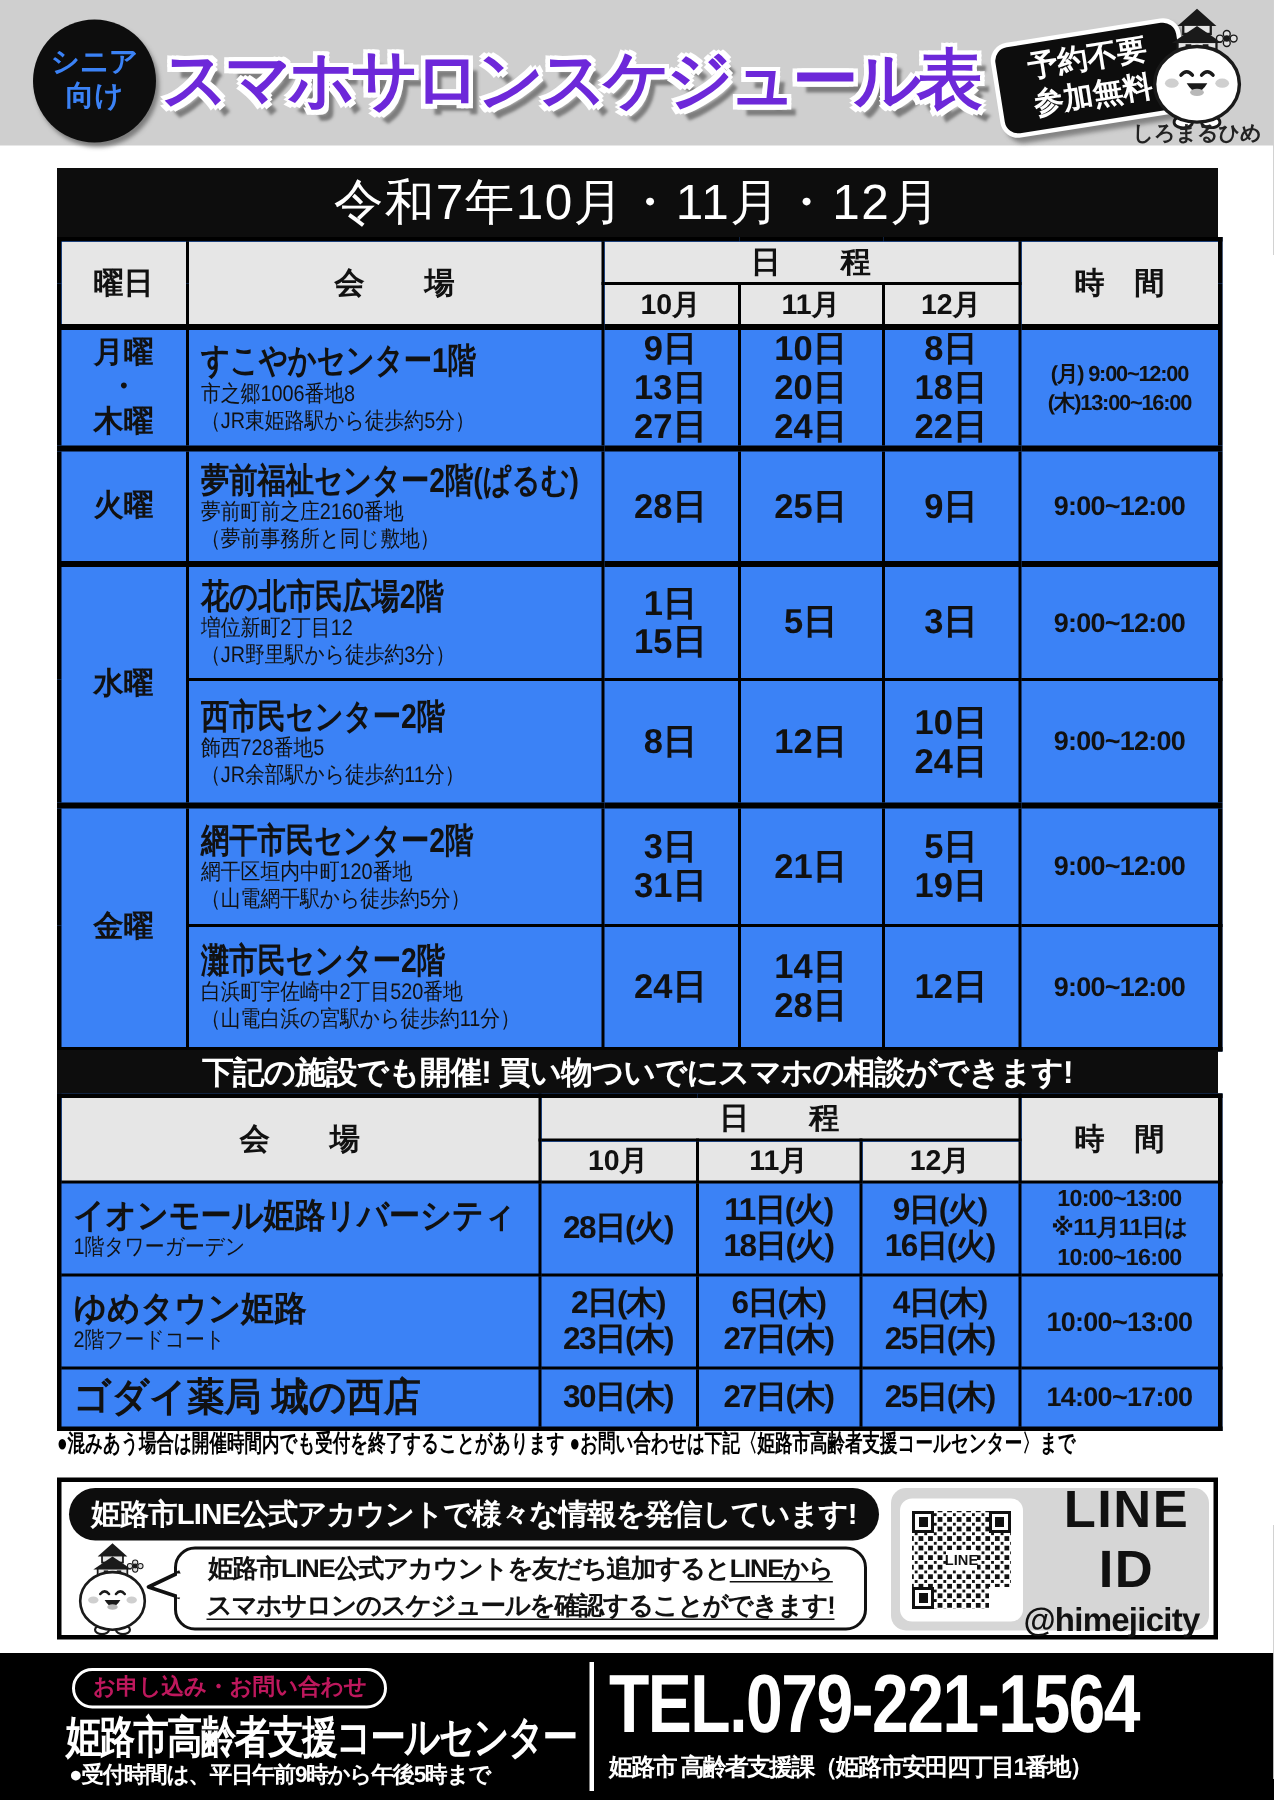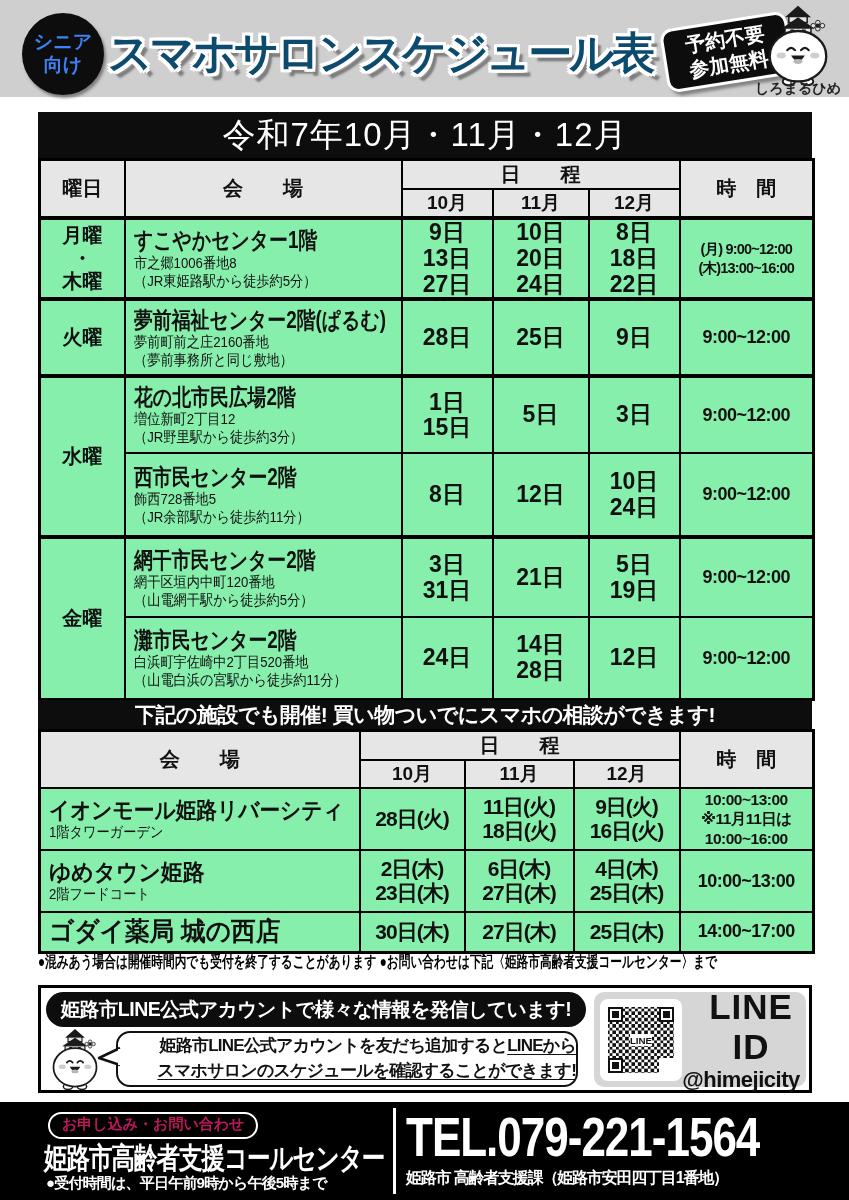--- a/index.html
+++ b/index.html
@@ -8,35 +8,35 @@
   .abs { position:absolute; }
   .pre { white-space:pre-line; }
 
   
   .top-band { left:0; top:0; width:849px; height:97px; background:#cfcfcf; }
   .senior-badge { left:22px; top:13px; width:82px; height:82px; background:#0d0d0d; border-radius:50%;
     color:#3b82f6; font-weight:bold; font-size:19px; line-height:1.2; text-align:center;
     display:flex; align-items:center; justify-content:center; white-space:pre-line;
     box-shadow:2px 3px 3px rgba(90,90,90,.7); }
   .main-title { left:100px; top:24px; width:560px; text-align:center; font-size:44px; font-weight:900;
-    letter-spacing:-3px; color:#0c4a6e;
+    letter-spacing:-3px; color:#6d28d9;
     text-shadow:-3px -3px 0 #fff,3px -3px 0 #fff,-3px 3px 0 #fff,3px 3px 0 #fff,-3px 0 0 #fff,3px 0 0 #fff,0 -3px 0 #fff,0 3px 0 #fff,6px 7px 2px rgba(110,110,110,.85); }
   .reserve-badge { left:663px; top:20px; width:128px; height:64px; background:#0d0d0d; border:3px solid #fff;
     border-radius:12px; transform:rotate(-9deg); color:#fff; font-weight:bold; font-size:20px; line-height:1.25;
     text-align:center; display:flex; align-items:center; justify-content:center; white-space:pre-line;
     box-shadow:3px 4px 3px rgba(100,100,100,.7); }
   .mascot-top { left:752px; top:2px; width:92px; height:84px; }
   .mascot-label { left:748px; top:80px; width:100px; text-align:center; font-size:14px; font-weight:bold; color:#222; }
 
   
   .period-banner { left:38px; top:112px; width:774px; height:46px; background:#0d0d0d; color:#fff;
     font-size:33px; font-weight:normal; display:flex; align-items:center; justify-content:center; letter-spacing:1px; }
 
   
-  table { border-collapse:collapse; table-layout:fixed; background:#86efac; }
+  table { border-collapse:collapse; table-layout:fixed; background:#3b82f6; }
   .sched-table { position:absolute; border:3px solid #000; }
   .t1 { left:38px; top:158px; width:774px; }
   .t2 { left:38px; top:729px; width:774px; }
   th,td { border:2px solid #000; overflow:hidden; }
   th { background:#e6e6e6; font-size:20px; font-weight:bold; text-align:center; }
   th.mon { font-size:19px; }
   .row-thick td, .row-thick th { border-top-width:4px; }
   td.day { text-align:center; font-size:20px; font-weight:bold; line-height:1.15; }
   td.venue { padding:4px 4px 4px 8px; vertical-align:middle; }
   .venue-name { display:inline-block; font-size:23px; font-weight:bold; white-space:nowrap;
@@ -55,21 +55,21 @@
     font-size:21px; font-weight:bold; display:flex; align-items:center; justify-content:center; letter-spacing:-0.5px; }
   .notice { left:38px; top:952px; width:1060px; font-size:16px; font-weight:bold;
     transform:scaleX(.73); transform-origin:left top; letter-spacing:0; color:#000; }
 
   
   .line-box { left:38px; top:985px; width:774px; height:108px; border:3px solid #000; background:#fff; }
   .line-banner { left:46px; top:992px; width:540px; height:35px; background:#0d0d0d; border-radius:18px;
     color:#fff; font-weight:bold; font-size:19.5px; display:flex; align-items:center; justify-content:center; letter-spacing:-0.5px; }
   .mascot-small { left:44px; top:1026px; width:62px; height:64px; }
   .bubble { left:116px; top:1031px; width:462px; height:56px; border:2.5px solid #111; border-radius:14px;
-    background:#fff; display:flex; flex-direction:column; align-items:flex-end; justify-content:center;
+    background:#fff; display:flex; flex-direction:column; align-items:center; justify-content:center;
     font-size:17px; font-weight:bold; line-height:1.45; letter-spacing:-0.8px; }
   .bubble .u { text-decoration:underline; text-underline-offset:3px; }
   .bubble-tail { left:97px; top:1046px; width:24px; height:22px; }
   .qr-panel { left:594px; top:992px; width:212px; height:95px; background:#d6d6d6; border-radius:10px;
     display:flex; align-items:center; padding:6px; }
   .qr-code { width:82px; height:82px; background:#fff; border-radius:8px; padding:6px; flex:0 0 auto; }
   .qr-texts { flex:1; text-align:center; color:#111; }
   .qr-line-id { font-size:35px; font-weight:bold; letter-spacing:1px;margin-left:20px; }
   .qr-account { font-size:22px; font-weight:bold; letter-spacing:-0.5px; }
 

